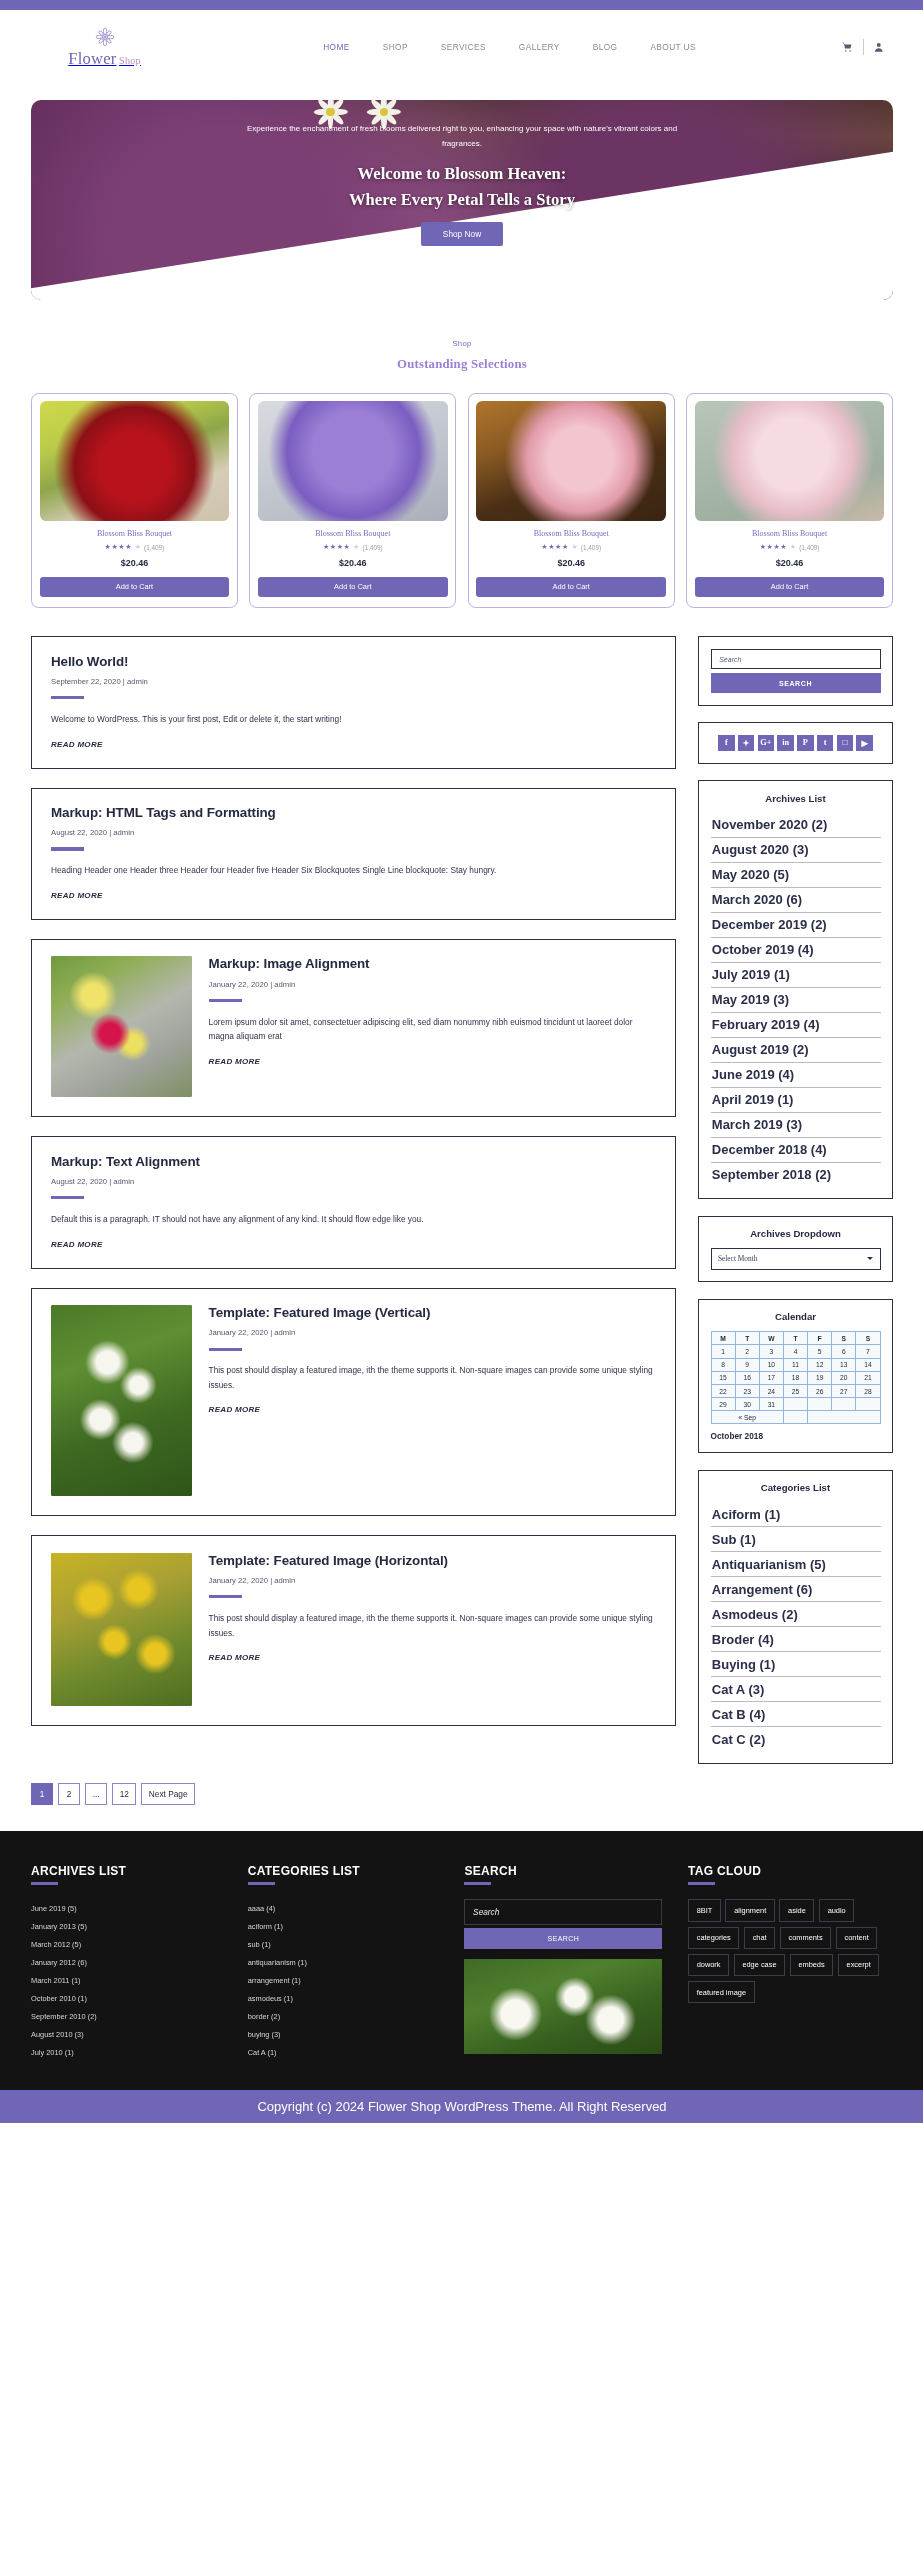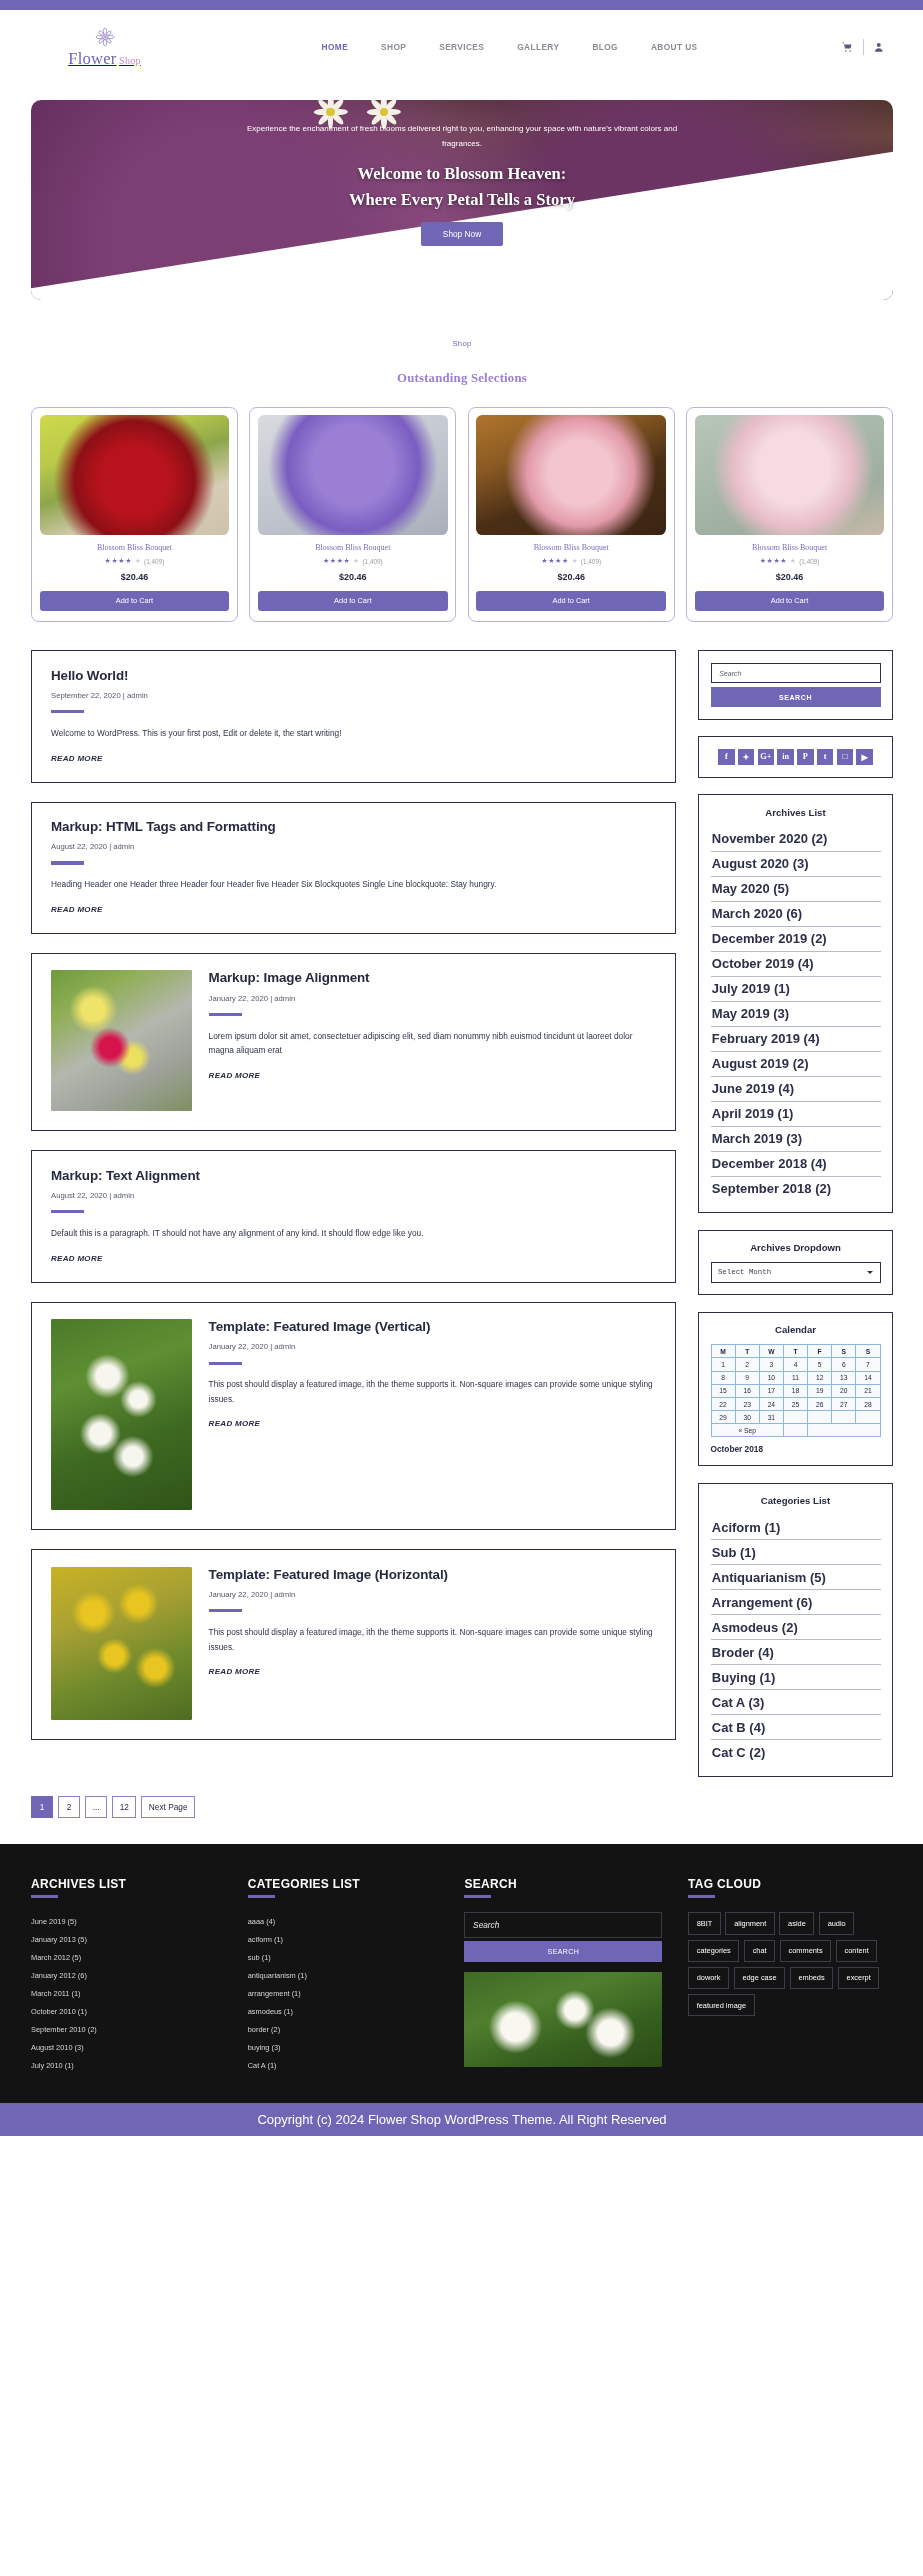--- a/index.html
+++ b/index.html
@@ -22,21 +22,21 @@
   }
   .brand { display: flex; flex-direction: column; align-items: center; width: 147px; }
   .brand-mark { width: 22px; height: 22px; position: relative; margin-bottom: 1.3px; }
   .brand-mark svg { display: block; }
   .brand-text { font-family: "Liberation Serif", serif; font-size: 16.6px; color: #6f66b5; letter-spacing: 0.2px; }
   .brand-text .shop { font-size: 10.2px; color: #c08ec0; margin-left: 2.6px; }
 
   nav.main-nav { flex: 1; display: flex; justify-content: center; align-items: center; gap: 33px; }
   nav.main-nav a {
     font-size: 8.3px; letter-spacing: 0.4px; text-decoration: none;
-    color: #8b8b93; font-weight: 700;
+    color: #8b8b93; font-weight: 400;
   }
   nav.main-nav a.active { color: #6f66b5; }
   .header-icons { display: flex; align-items: center; gap: 9px; margin-right: 9px; }
   .hdr-divider { width: 0.6px; height: 16.6px; background: #c9c9d4; }
   .icon-btn { color: #5b5a74; display: flex; align-items: center; }
 
   
   .hero-wrap { padding: 16px 31px; }
   .hero {
     position: relative;
@@ -88,21 +88,21 @@
       radial-gradient(ellipse at 72% 38%, #8a74c8 0 7%, transparent 28%),
       radial-gradient(ellipse at 88% 62%, #b6a4e0 0 8%, transparent 30%),
       linear-gradient(180deg, #9e8ad3 0%, #7f6cb8 60%, #6d5aa4 100%);
   }
 
   
   .shop-sec { text-align:center; padding: 23px 31px 0; }
   .shop-eyebrow { font-size: 7.7px; color: #6f66b5; letter-spacing:0.3px; }
   .shop-heading {
     font-family:"Liberation Serif", serif; font-size: 12.8px; color:#9b7fd4;
-    margin-top: 23px; letter-spacing:0.2px;
+    margin-top: 9px; letter-spacing:0.2px;
   }
   .products { display:flex; gap: 11.5px; padding: 20.5px 0 0; }
   .pcard {
     flex:1; border:0.6px solid #b9b2e0; border-radius: 7.7px; padding: 7.7px 7.7px 10.2px;
     display:flex; flex-direction:column; align-items:center; background:#fff;
   }
   .pimg { width: 100%; height: 120px; border-radius: 6.4px; overflow:hidden; }
   .pimg.red  { background: radial-gradient(circle at 50% 55%, #b8131c 0 30%, #8d0f16 52%, transparent 70%), linear-gradient(160deg,#cfd94a 0%,#b9c94a 28%,#8ea64a 48%,#d7cdb6 72%,#cdc2ac 100%); }
   .pimg.pur  { background: radial-gradient(circle at 50% 42%, #9a7fd5 0 34%, #7a5dc0 56%, transparent 72%), linear-gradient(160deg,#d8dbe0 0%,#c6cad2 40%,#b9bec8 70%,#a9aeba 100%); }
   .pimg.warm { background: radial-gradient(circle at 55% 48%, #f3c6cf 0 26%, #e29aa9 44%, transparent 62%), linear-gradient(160deg,#b0752d 0%,#8a5a23 30%,#4a2f16 60%,#3a2412 100%); }
@@ -181,21 +181,21 @@
     width: 16.6px; height: 16.6px; background:#6f66b5; color:#fff; display:flex;
     align-items:center; justify-content:center; font-size: 8.3px; font-weight:700;
     font-family:"Liberation Serif", serif;
   }
   .linklist { list-style:none; }
   .linklist li { font-size: 13px; padding: 4.5px 1.3px; border-bottom: 0.6px solid #b8bac6; color:#2b2f49;font-weight:bold; }
   .linklist li:last-child { border-bottom: none; }
   .select-box {
     width: 100%; border: 1.3px solid #2b2f49; padding: 5.1px 6.4px; font-size: 7.4px; color:#3a3f55;
     display:flex; align-items:center; justify-content:space-between; background:#fff;
-    font-family:Liberation Mono, monospace;
+    font-family:Liberation Serif, serif;
   }
   .caret { width:0; height:0; border-left:3.2px solid transparent; border-right:3.2px solid transparent;
     border-top:3.8px solid #2b2f49; }
   table.cal { width: 100%; border-collapse: collapse; font-size: 6.7px; }
   table.cal th, table.cal td {
     border: 0.6px solid #93b6e0; text-align:center; padding: 2.6px 0; color:#1d2333;
     background:#f7fafd; width: 14.28%;
   }
   table.cal th { font-weight: 700; }
   table.cal td.blank { background:#f7fafd; }

